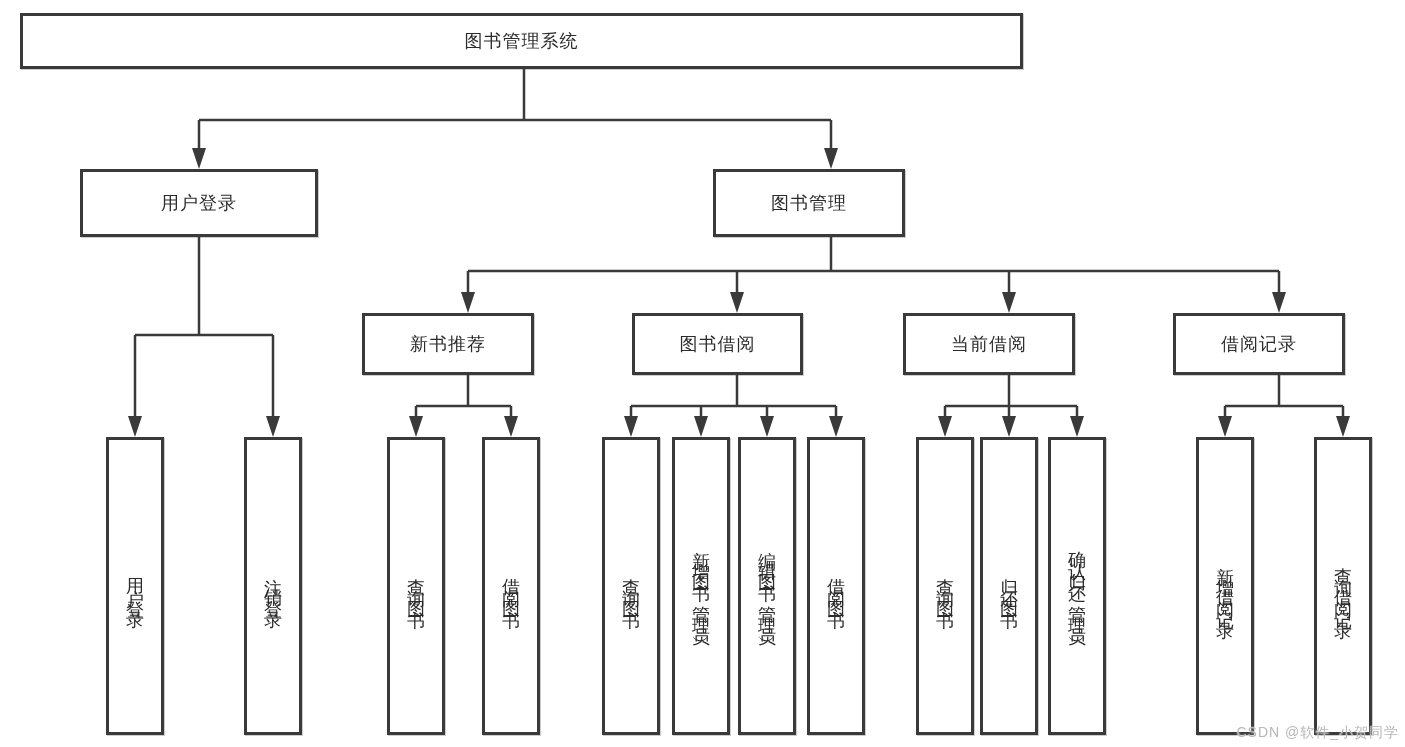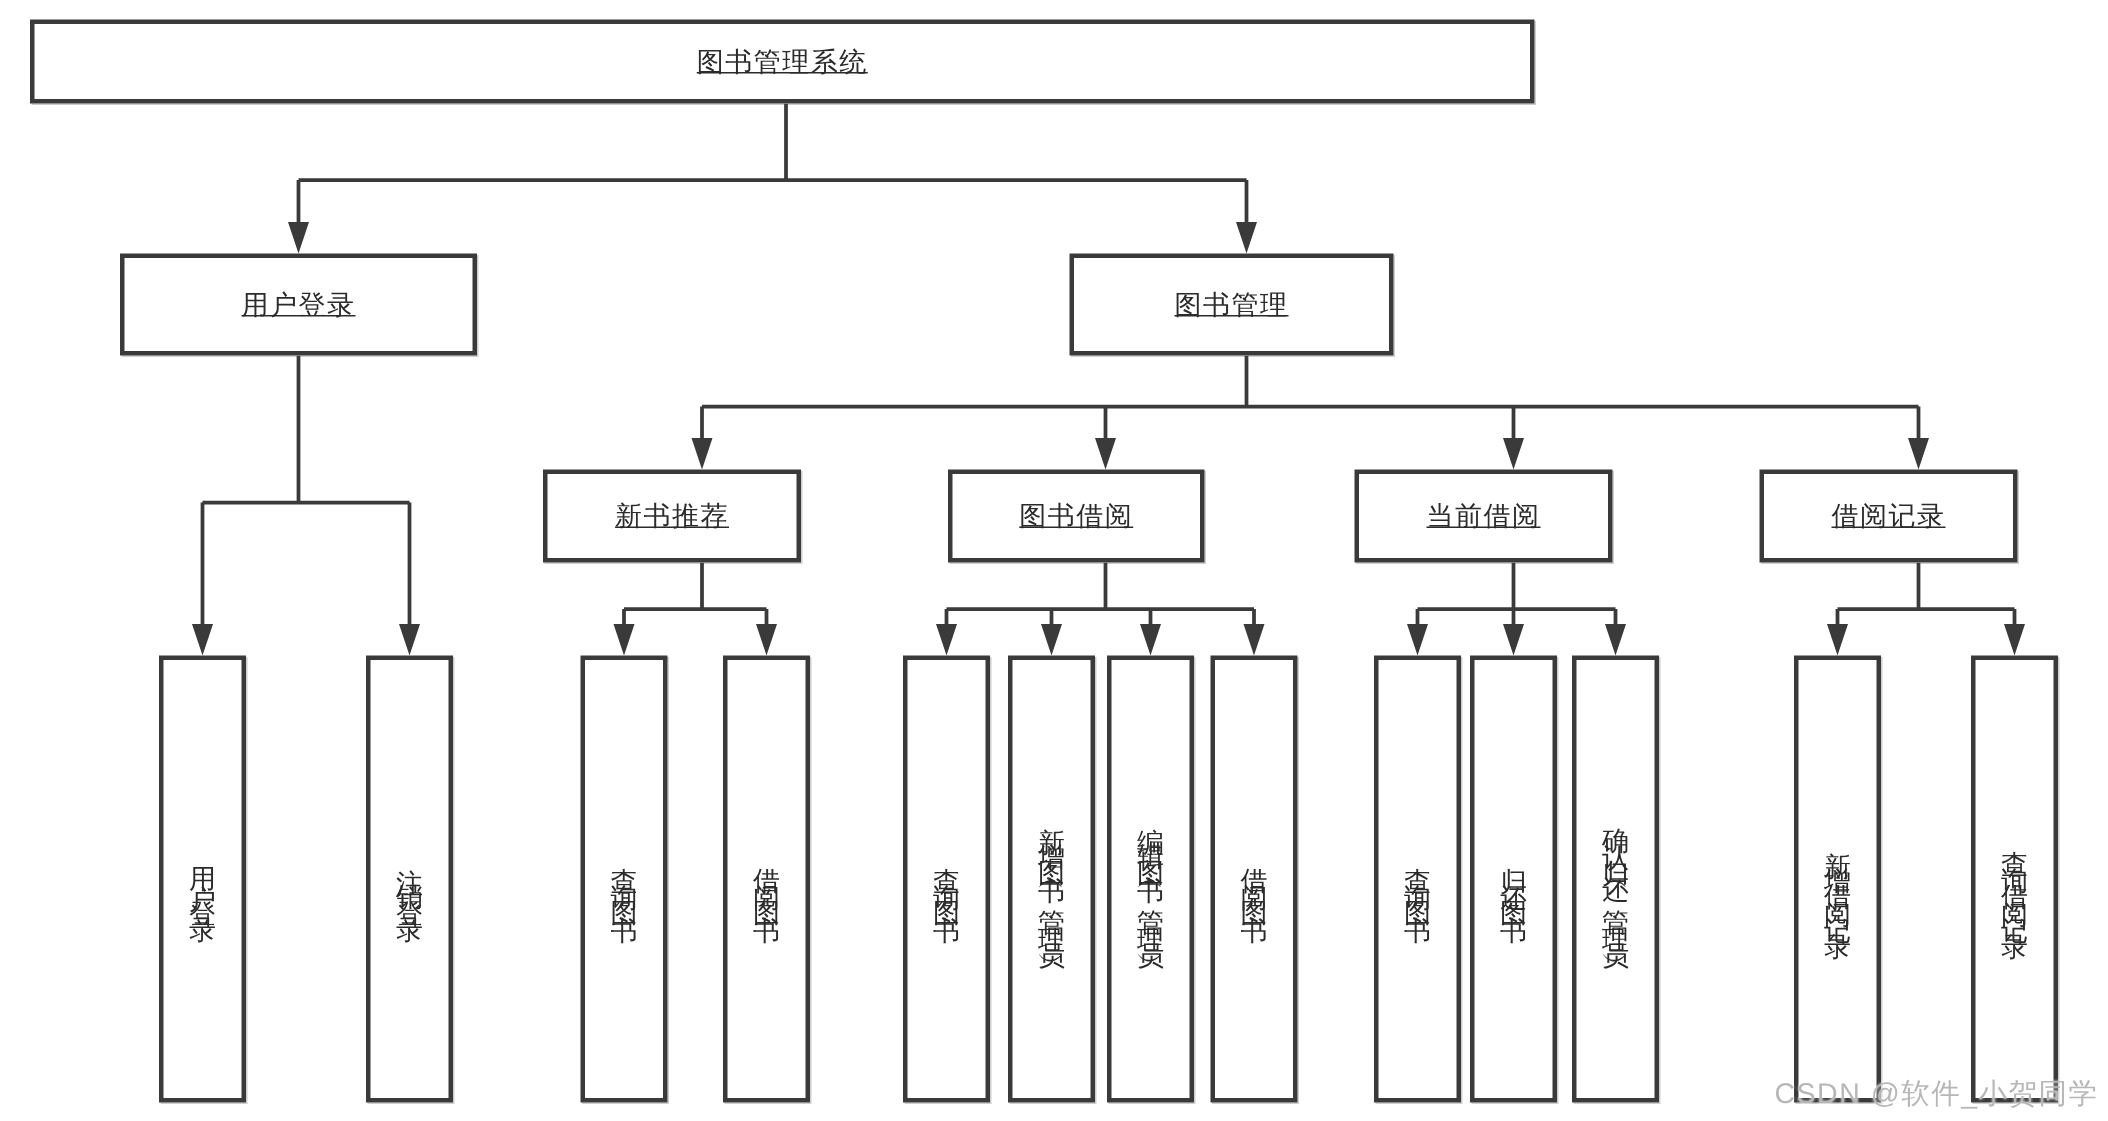--- a/index.html
+++ b/index.html
@@ -22,30 +22,29 @@
 
   .node{
     position:absolute;
     box-sizing:border-box;
     border:3px solid var(--line);
     background:#fff;
     display:flex;align-items:center;justify-content:center;
     color:var(--text);
     z-index:2;
     box-shadow:1px 1px 0 rgba(60,60,60,.25);
-    text-decoration:underline;
   }
   .node.h{
     font-size:18px;
     letter-spacing:1px;
     white-space:nowrap;
   }
   .node.root{left:20px;top:13px;width:1003px;height:56px;}
   .node.l2a{left:80px;top:169px;width:238px;height:68px;}
-  .node.l2b{left:713px;top:169px;width:216px;height:68px;}
+  .node.l2b{left:713px;top:169px;width:192px;height:68px;}
   .node.l3{top:313px;height:62px;width:172px;}
   .node.l3a{left:362px;}
   .node.l3b{left:632px;width:171px;}
   .node.l3c{left:903px;}
   .node.l3d{left:1173px;}
 
   .leaf{
     position:absolute;
     top:437px;height:298px;width:58px;
     box-sizing:border-box;
@@ -60,21 +59,21 @@
     writing-mode:vertical-rl;
     text-orientation:upright;
     font-size:18px;
     letter-spacing:11px;
     line-height:1;
     white-space:nowrap;
   }
   .wm{
     position:absolute;
     right:6px;bottom:5px;
-    font-size:19px;
+    font-size:14px;
     color:var(--wm);
     text-shadow:0 0 2px #fff;
     z-index:3;
     letter-spacing:1px;
   }
 </style>
 </head>
 <body>
 
 <div class="stage">

